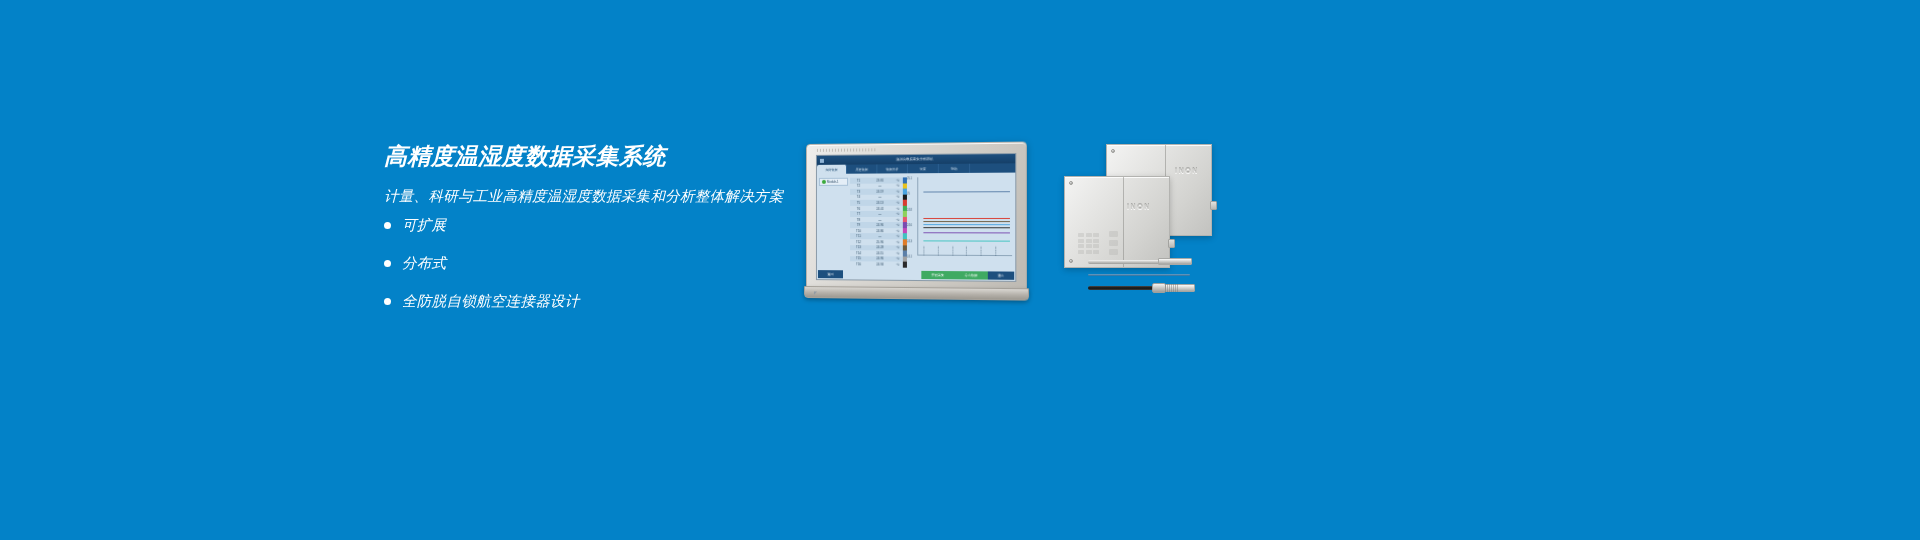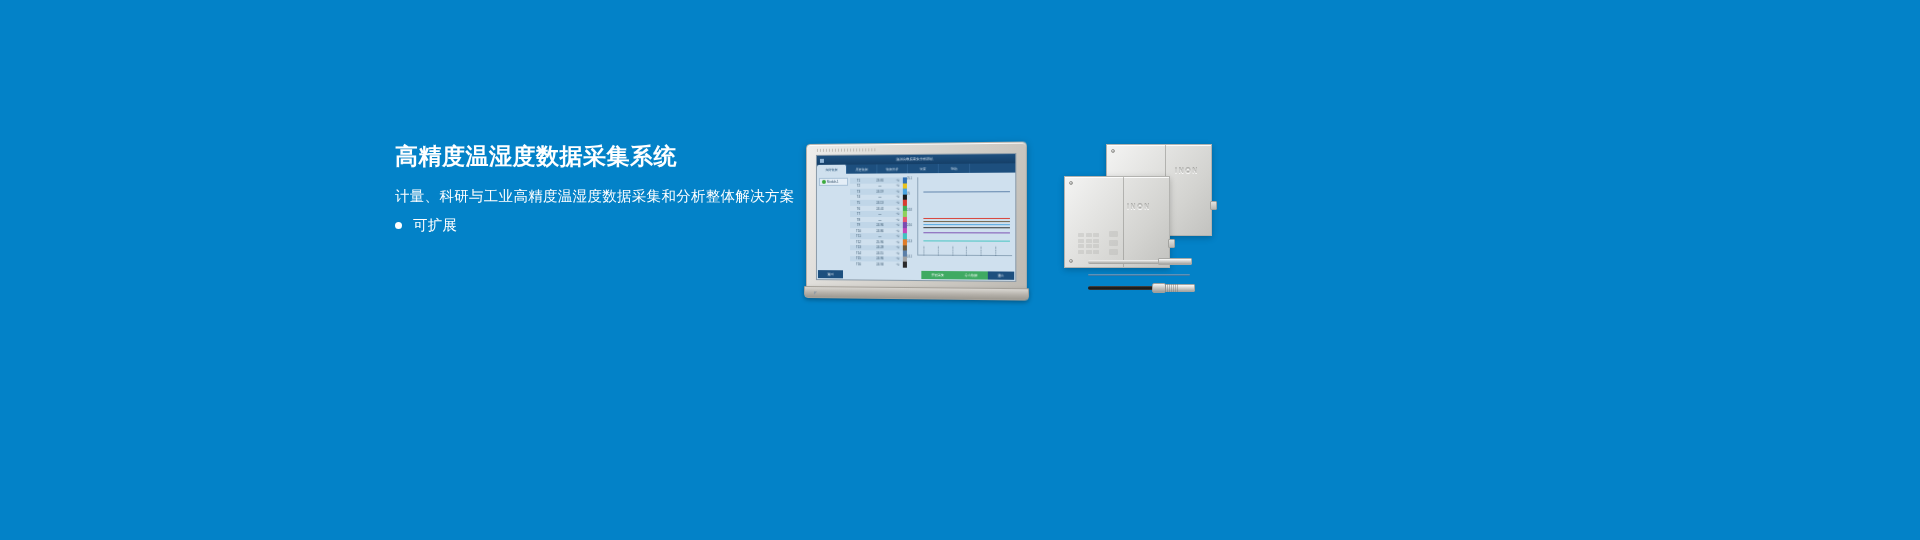--- a/index.html
+++ b/index.html
@@ -16,23 +16,24 @@
     position: relative;
     width: 1920px;
     height: 540px;
     background: #0382c8;
     overflow: hidden;
   }
 
   
   #copy {
     position: absolute;
-    left: 395px;
+    left: 384px;
     top: 142px;
     width: 400px;
+    font-style: italic;
   }
 
   #headline {
     font-size: 23px;
     font-weight: 700;
     color: #ffffff;
     letter-spacing: 0.5px;
     line-height: 1.25;
     white-space: nowrap;
   }
@@ -421,20 +422,28 @@
   <div id="copy">
 
     <h1 id="headline">高精度温湿度数据采集系统</h1>
 
     <p id="subtitle">计量、科研与工业高精度温湿度数据采集和分析整体解决方案</p>
 
     <ul id="bullets">
       <li class="bullet">
         <span class="bullet-dot"></span>
         <span>可扩展</span>
+      </li>
+      <li class="bullet">
+        <span class="bullet-dot"></span>
+        <span>分布式</span>
+      </li>
+      <li class="bullet">
+        <span class="bullet-dot"></span>
+        <span>全防脱自锁航空连接器设计</span>
       </li>
     </ul>
   </div>
 
   <div id="panel-pc">
     <div id="pc-bezel"></div>
     <div id="pc-vent"></div>
 
     <div id="pc-screen">
 

